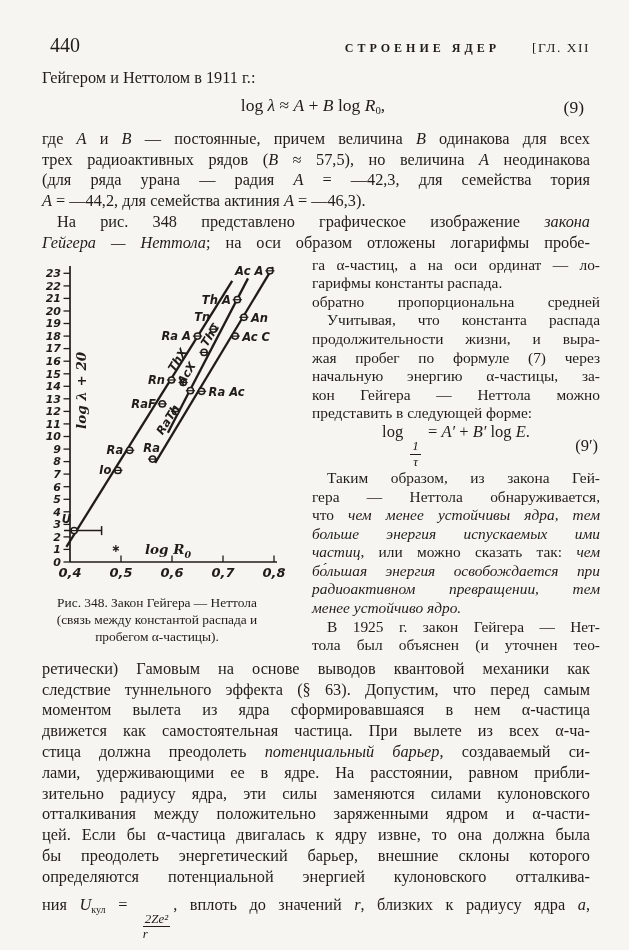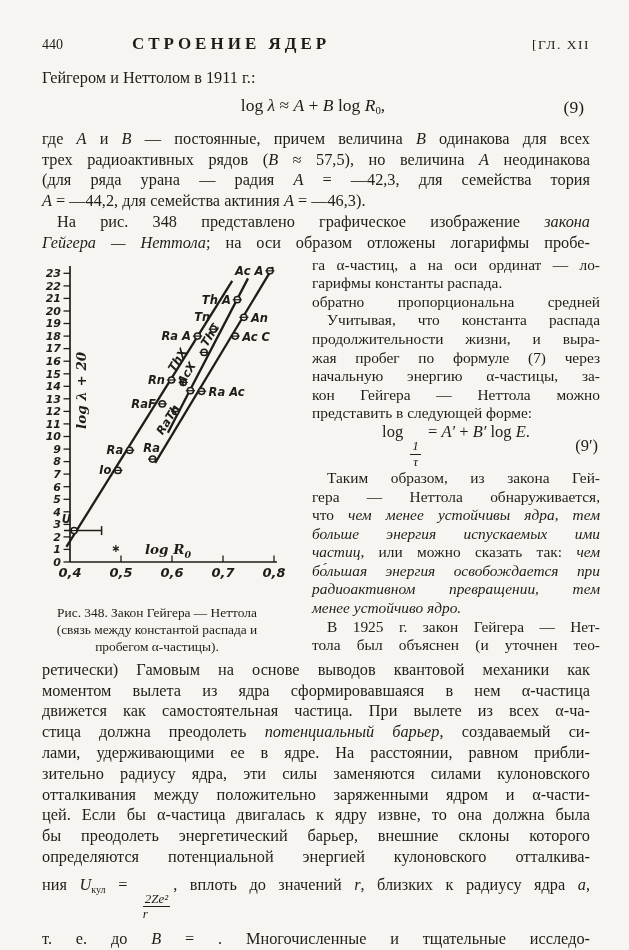--- a/index.html
+++ b/index.html
@@ -1,21 +1,21 @@
 <!DOCTYPE html>
 <html><head>
 <meta charset="utf-8">
 <style>
   html,body{margin:0;padding:0;background:#f6f5f1;}
   .page{position:relative;width:629px;height:950px;box-sizing:border-box;
         padding:34px 39px 0 42px;background:#f6f5f1;color:#201d18;
         font-family:"Liberation Serif","DejaVu Serif",serif;overflow:hidden;}
   .hdr{display:flex;align-items:baseline;height:22px;margin-bottom:12px;}
-  .hdr .pgnum{font-size:14px;width:90px;}
-  .hdr .rtitle{flex:1;text-align:left;font-size:17px;font-weight:700;letter-spacing:4px;}
+  .hdr .pgnum{font-size:20px;width:90px;margin-left:8px;}
+  .hdr .rtitle{flex:1;text-align:right;font-size:12px;font-weight:700;letter-spacing:4px;}
   .hdr .chap{width:90px;text-align:right;font-size:13.5px;letter-spacing:1.5px;}
   .bodytext{font-size:16.3px;line-height:20.8px;}
   .tl{text-align:justify;text-align-last:justify;white-space:normal;}
   .tl.end{text-align-last:left;}
   .tl.ind{text-indent:15px;}
   .tl.tall{line-height:33px;}
   .it{font-style:italic;}
   .rn{font-style:normal;}
   .sb{font-size:0.62em;vertical-align:-0.32em;font-style:normal;letter-spacing:0;}
   .frac{display:inline-flex;flex-direction:column;vertical-align:-1.0em;text-align:center;
@@ -25,21 +25,21 @@
   .eq9{position:relative;height:30px;display:flex;align-items:center;justify-content:center;
        font-size:17.5px;margin:4px 6px 6px 0;}
   .eq9 .eqtag{position:absolute;right:0;}
   .eqline{position:relative;height:46px;display:flex;align-items:center;justify-content:center;
           font-size:16.5px;}
   .eqline .eqtag{position:absolute;right:2px;}
   .twocol{display:flex;margin-top:2px;}
   .figcol{width:246px;flex:none;}
   .figbox{margin-left:-14px;width:262px;}
   .rightcol{width:288px;flex:none;margin-left:24px;font-size:15.4px;line-height:18.6px;}
-  .caption{margin-top:16px;width:258px;text-align:center;font-size:13.4px;line-height:17.4px;}
+  .caption{margin-top:6px;width:258px;text-align:center;font-size:13.4px;line-height:17.4px;}
   .bottom{margin-top:4px;}
   svg{display:block;}
   .ytick{font:italic 700 11px "DejaVu Sans",sans-serif;}
   .xtick{font:italic 700 13px "DejaVu Sans",sans-serif;}
   .alabel{font:italic 700 13.5px "DejaVu Serif",serif;}
   .plabel{font:italic 700 11.5px "DejaVu Sans",sans-serif;}
   .mark{font:700 11px "DejaVu Sans",sans-serif;}
 </style>
 </head>
 <body>
@@ -303,20 +303,21 @@
         <div class="tl"><span class="it">бо́льшая энергия освобождается при</span></div>
         <div class="tl"><span class="it">радиоактивном превращении, тем</span></div>
         <div class="tl end"><span class="it">менее устойчиво ядро.</span></div>
         <div class="tl ind"><span class="rn">В 1925 г. закон Гейгера — Нет-</span></div>
         <div class="tl"><span class="rn">тола был объяснен (и уточнен тео-</span></div>
       </div>
   </div>
 
   <div class="bodytext bottom" id="bottomBlock">
       <div class="tl"><span class="rn">ретически) Гамовым на основе выводов квантовой механики как</span></div>
+      <div class="tl"><span class="rn">следствие туннельного эффекта (§ 63). Допустим, что перед самым</span></div>
       <div class="tl"><span class="rn">моментом вылета из ядра сформировавшаяся в нем α-частица</span></div>
       <div class="tl"><span class="rn">движется как самостоятельная частица. При вылете из всех α-ча-</span></div>
       <div class="tl"><span class="rn">стица должна преодолеть </span><span class="it">потенциальный барьер</span><span class="rn">, создаваемый си-</span></div>
       <div class="tl"><span class="rn">лами, удерживающими ее в ядре. На расстоянии, равном прибли-</span></div>
       <div class="tl"><span class="rn">зительно радиусу ядра, эти силы заменяются силами кулоновского</span></div>
       <div class="tl"><span class="rn">отталкивания между положительно заряженными ядром и α-части-</span></div>
       <div class="tl"><span class="rn">цей. Если бы α-частица двигалась к ядру извне, то она должна была</span></div>
       <div class="tl"><span class="rn">бы преодолеть энергетический барьер, внешние склоны которого</span></div>
       <div class="tl"><span class="rn">определяются потенциальной энергией кулоновского отталкива-</span></div>
       <div class="tl tall"><span class="rn">ния </span><span class="it">U</span><span class="sb">кул</span><span class="rn"> = </span><span class="frac">

